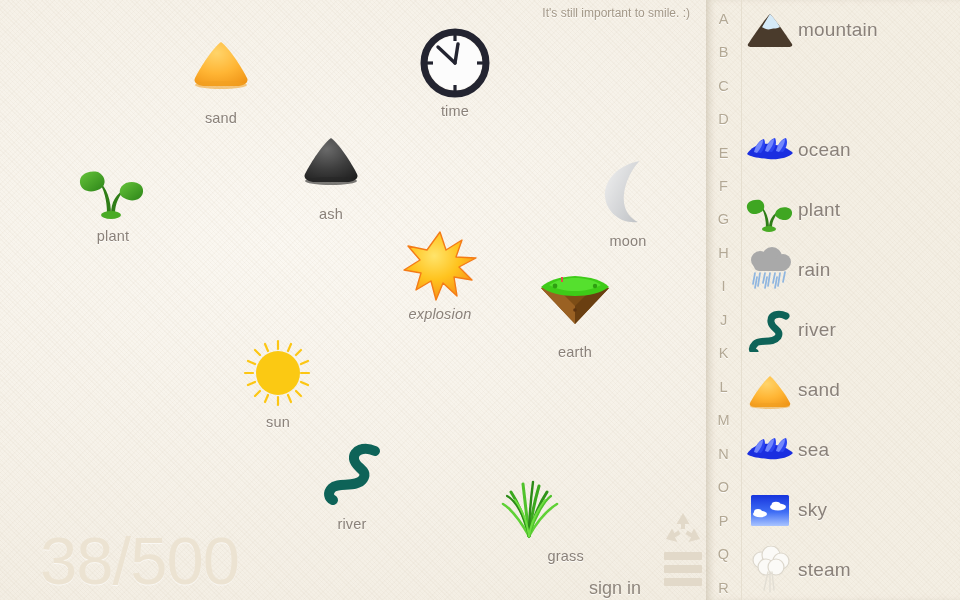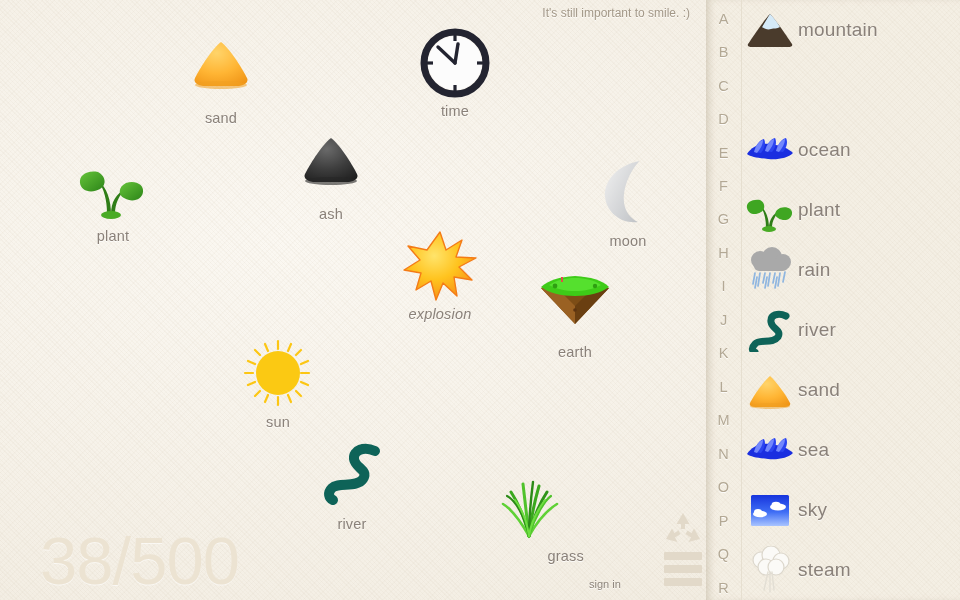--- a/index.html
+++ b/index.html
@@ -78,21 +78,21 @@
     text-shadow: 0 1px 0 rgba(255,255,255,.6);
     white-space: nowrap;
     margin-left: 16px;
   }
 
   
   #signin {
     position: absolute;
     left: 589px;
     top: 578px;
-    font-size: 11px;
+    font-size: 18px;
     color: #8e857b;
     cursor: pointer;
     text-shadow: 0 1px 0 rgba(255,255,255,.8);
   }
   #recycle-btn {
     position: absolute;
     left: 663px;
     top: 512px;
     width: 40px; height: 34px;
     cursor: pointer;

